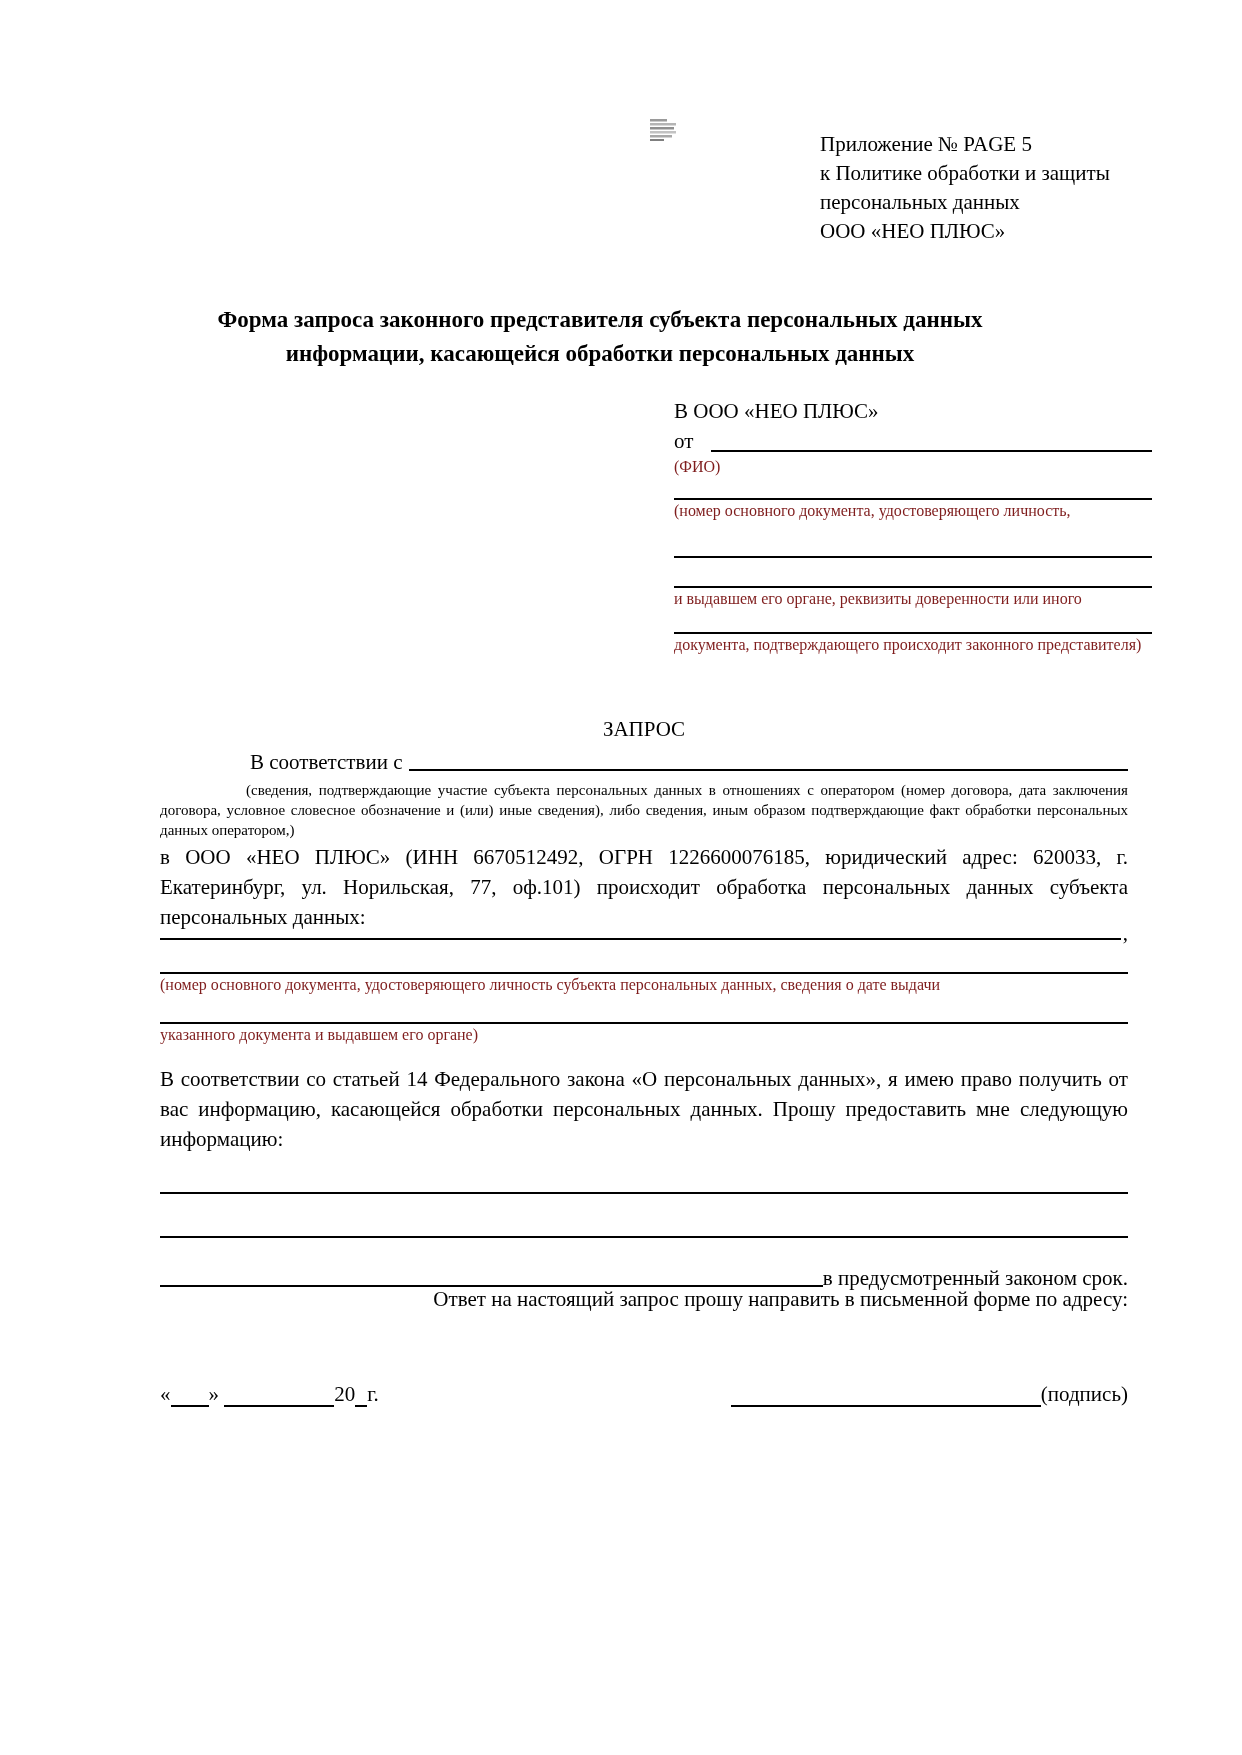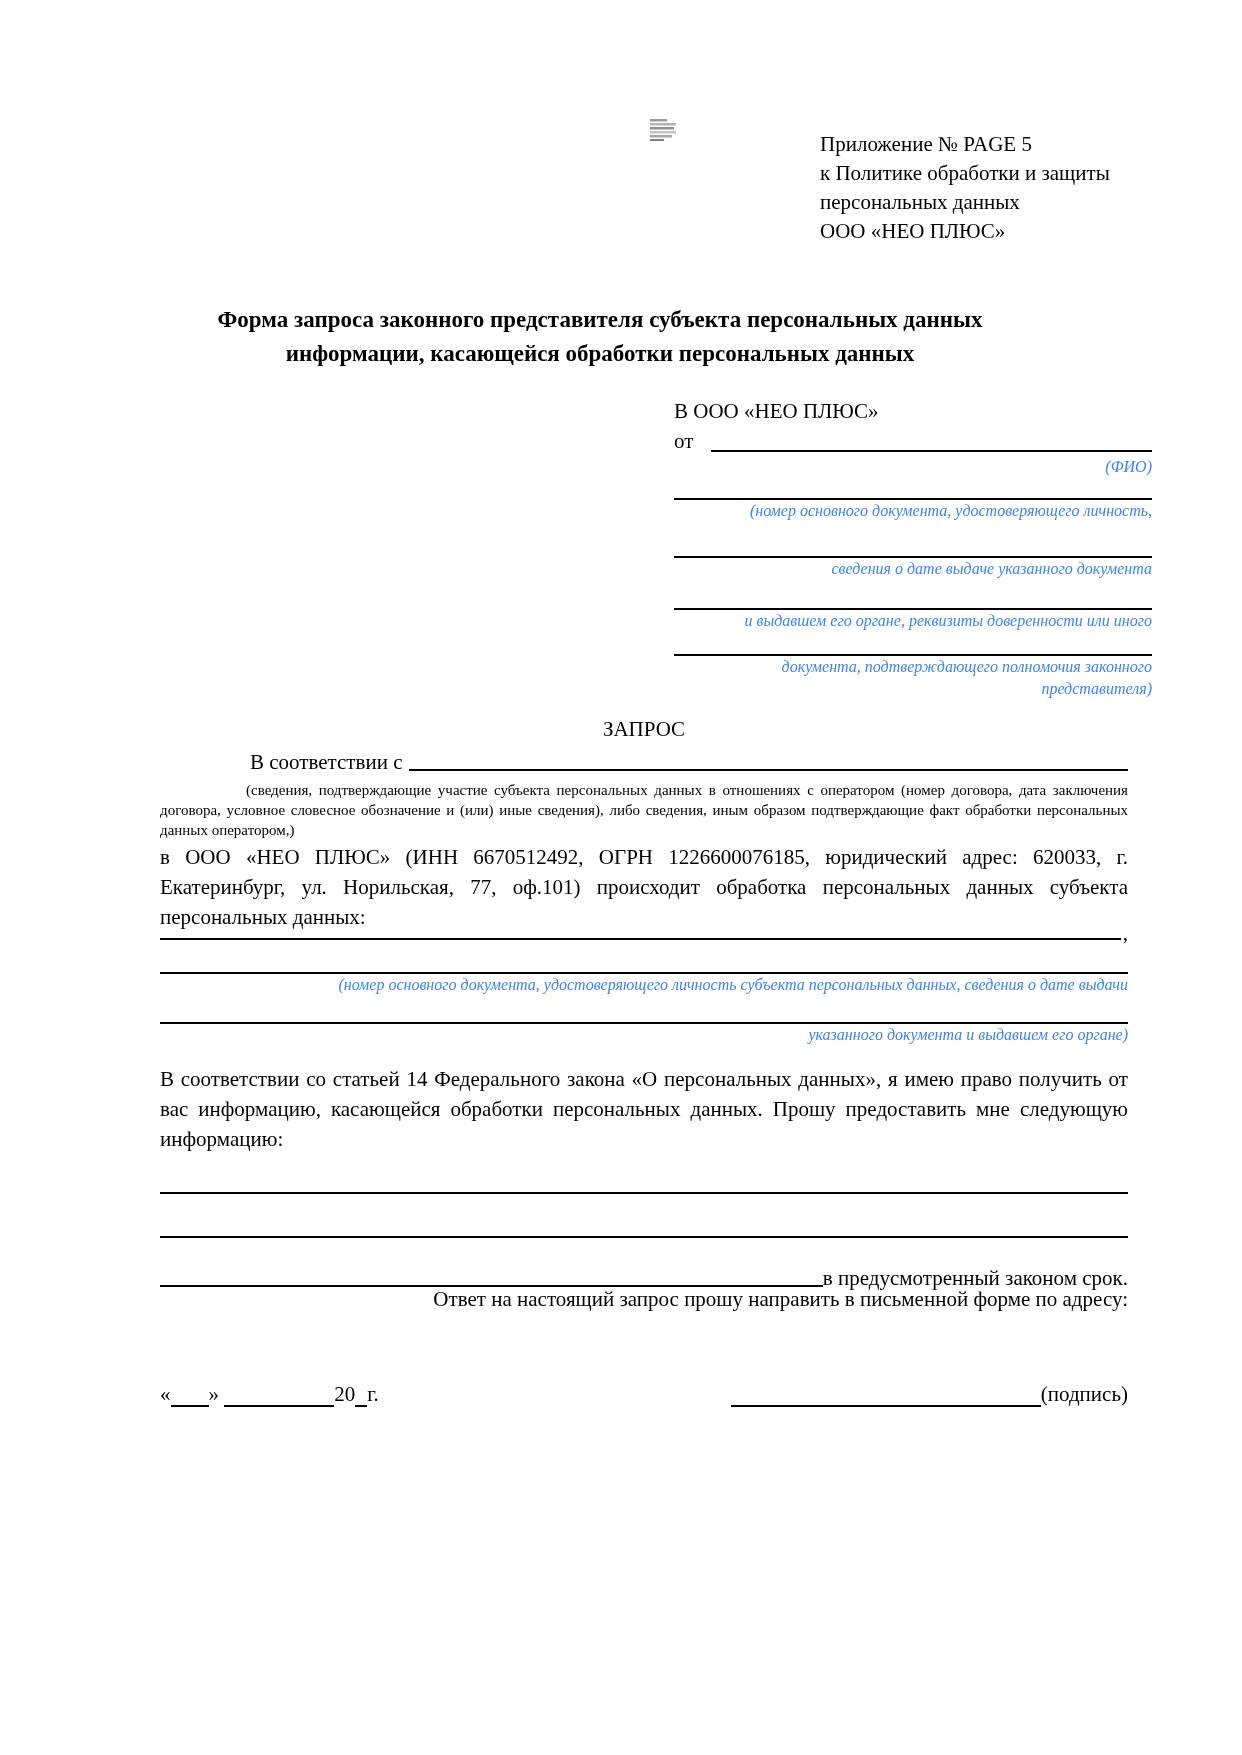--- a/index.html
+++ b/index.html
@@ -20,21 +20,21 @@
 
   
   .title{left:160px;top:303px;width:880px;text-align:center;
          font-weight:bold;font-size:23px;line-height:34px;}
 
   
   .addressee{left:674px;top:396px;width:478px;font-size:21px;line-height:30px;}
   .addr-row{display:flex;align-items:flex-end;gap:12px;}
   .addr-row .lbl{white-space:pre;}
   .fillflex{flex:1;border-bottom:2px solid #000;margin:0 0 4px 6px;height:1em;}
-  .cap{font-size:16px;line-height:22px;text-align:right;color:#3b82f6;font-style:italic;}
+  .cap{font-size:16px;line-height:22px;text-align:left;color:#7f1d1d;}
   .uline{border-bottom:2px solid #000;}
   .u1{height:20px;margin-bottom:0;}
   .u2{height:34px;}
   .u3{height:28px;}
   .u4{height:22px;}
 
   
   .zapros{left:160px;top:714px;width:968px;text-align:center;font-size:21px;line-height:30px;}
   .accordance{left:160px;top:748px;width:968px;font-size:21px;display:flex;align-items:flex-end;}
   .accordance .lbl{margin-left:90px;white-space:pre;}
@@ -99,27 +99,26 @@
     <div class="addr-row">
       <span class="lbl">от</span>
       <span class="fillflex"></span>
     </div>
     <div class="cap">(ФИО)</div>
 
     <div class="uline u1"></div>
     <div class="cap">(номер основного документа, удостоверяющего личность,</div>
 
     <div class="uline u2"></div>
-    <div class="cap">сведения о дате выдаче указанного документа</div>
 
     <div class="uline u3"></div>
     <div class="cap">и выдавшем его органе, реквизиты доверенности или иного</div>
 
     <div class="uline u4"></div>
-    <div class="cap">документа, подтверждающего полномочия законного представителя)</div>
+    <div class="cap">документа, подтверждающего происходит законного представителя)</div>
   </div>
 
   <div class="abs zapros">ЗАПРОС</div>
 
   <div class="abs smallnote">(сведения, подтверждающие участие субъекта персональных данных в отношениях с оператором (номер договора, дата заключения договора, условное словесное обозначение и (или) иные сведения), либо сведения, иным образом подтверждающие факт обработки персональных данных оператором,)</div>
 
   <div class="abs accordance">
     <span class="lbl">В соответствии с</span>
     <span class="fillflex"></span>
   </div>

